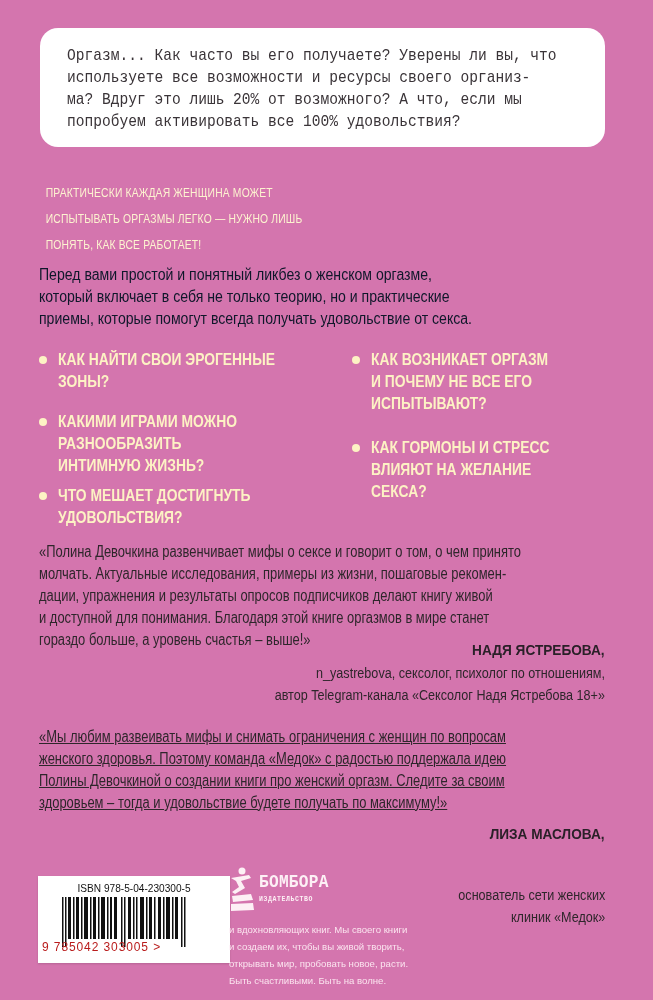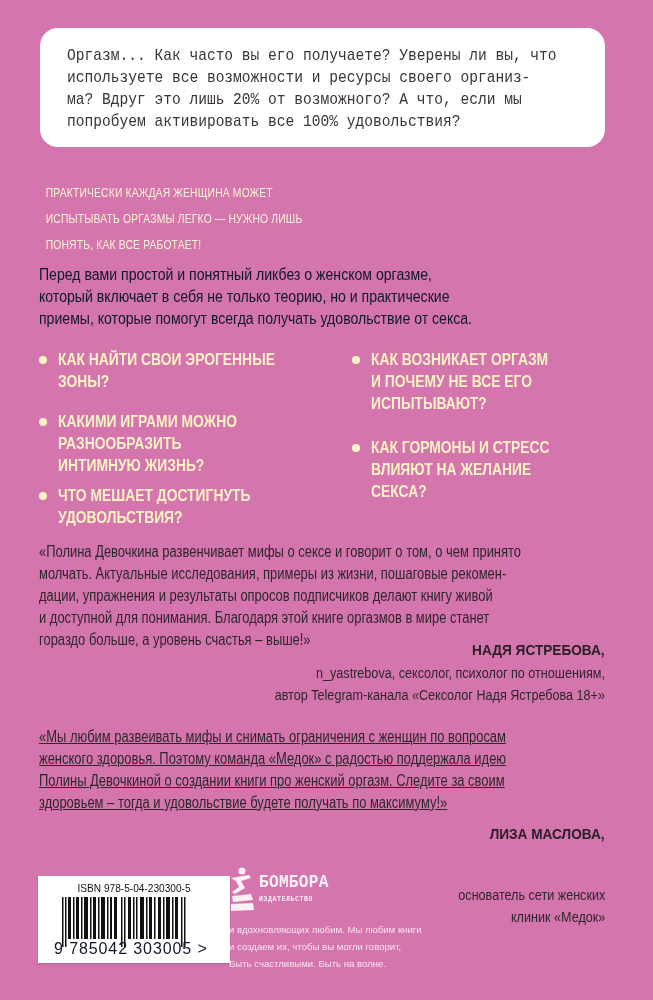--- a/index.html
+++ b/index.html
@@ -81,22 +81,22 @@
     background: #fff;
     box-shadow: 0 1px 2px rgba(0,0,0,0.15);
   }
   .isbn-text {
     position: absolute; left: 0; top: 6px; width: 100%;
     text-align: center; font-size: 11px; color: #111;
     transform: scaleX(0.92);
   }
   .bars { position: absolute; left: 24px; top: 21px; width: 124px; height: 50px; }
   .ean {
-    position: absolute; left: 16px; top: 64px;
-    font-size: 16px; color: #0f172a; letter-spacing: 0.9px;
+    position: absolute; left: 4px; top: 64px;
+    font-size: 12px; color: #b91c1c; letter-spacing: 0.9px;
     background: transparent;
   }
   .publisher { position: absolute; left: 229px; top: 866px; }
   .pub-logo { position: relative; height: 48px; width: 160px; font-family: Liberation Mono, monospace; }
   .pub-name {
     position: absolute; left: 30px; top: 5px;
     color: #FDF0F5; font-weight: bold; font-size: 19px; letter-spacing: 0.3px;
     transform: scaleX(0.85); transform-origin: left top;
   }
   .pub-sub {
@@ -244,17 +244,18 @@
         <circle cx="13" cy="5" r="3.5"></circle>
         <path d="M2 12 L20 9 L22 12 L12 15 L16 22 L6 28 L3 26 L10 21 L7 15 Z"></path>
         <path d="M3 30 L22 28 L24 34 L4 36 Z"></path>
         <path d="M2 38 L24 37 L25 44 L2 45 Z"></path>
       </g>
     </svg>
     <span class="pub-name">БОМБОРА</span>
     <span class="pub-sub">ИЗДАТЕЛЬСТВО</span>
   </div>
   <div class="pub-desc">
-    <span>и вдохновляющих любим. Мы любим книги</span>
-    <span>и создаем их, чтобы вы могли говорит,</span>
+    <span>и вдохновляющих книг. Мы своего книги</span>
+    <span>и создаем их, чтобы вы живой творить,</span>
+    <span>открывать мир, пробовать новое, расти.</span>
     <span>Быть счастливыми. Быть на волне.</span>
   </div>
 </div>
 
 </body></html>

